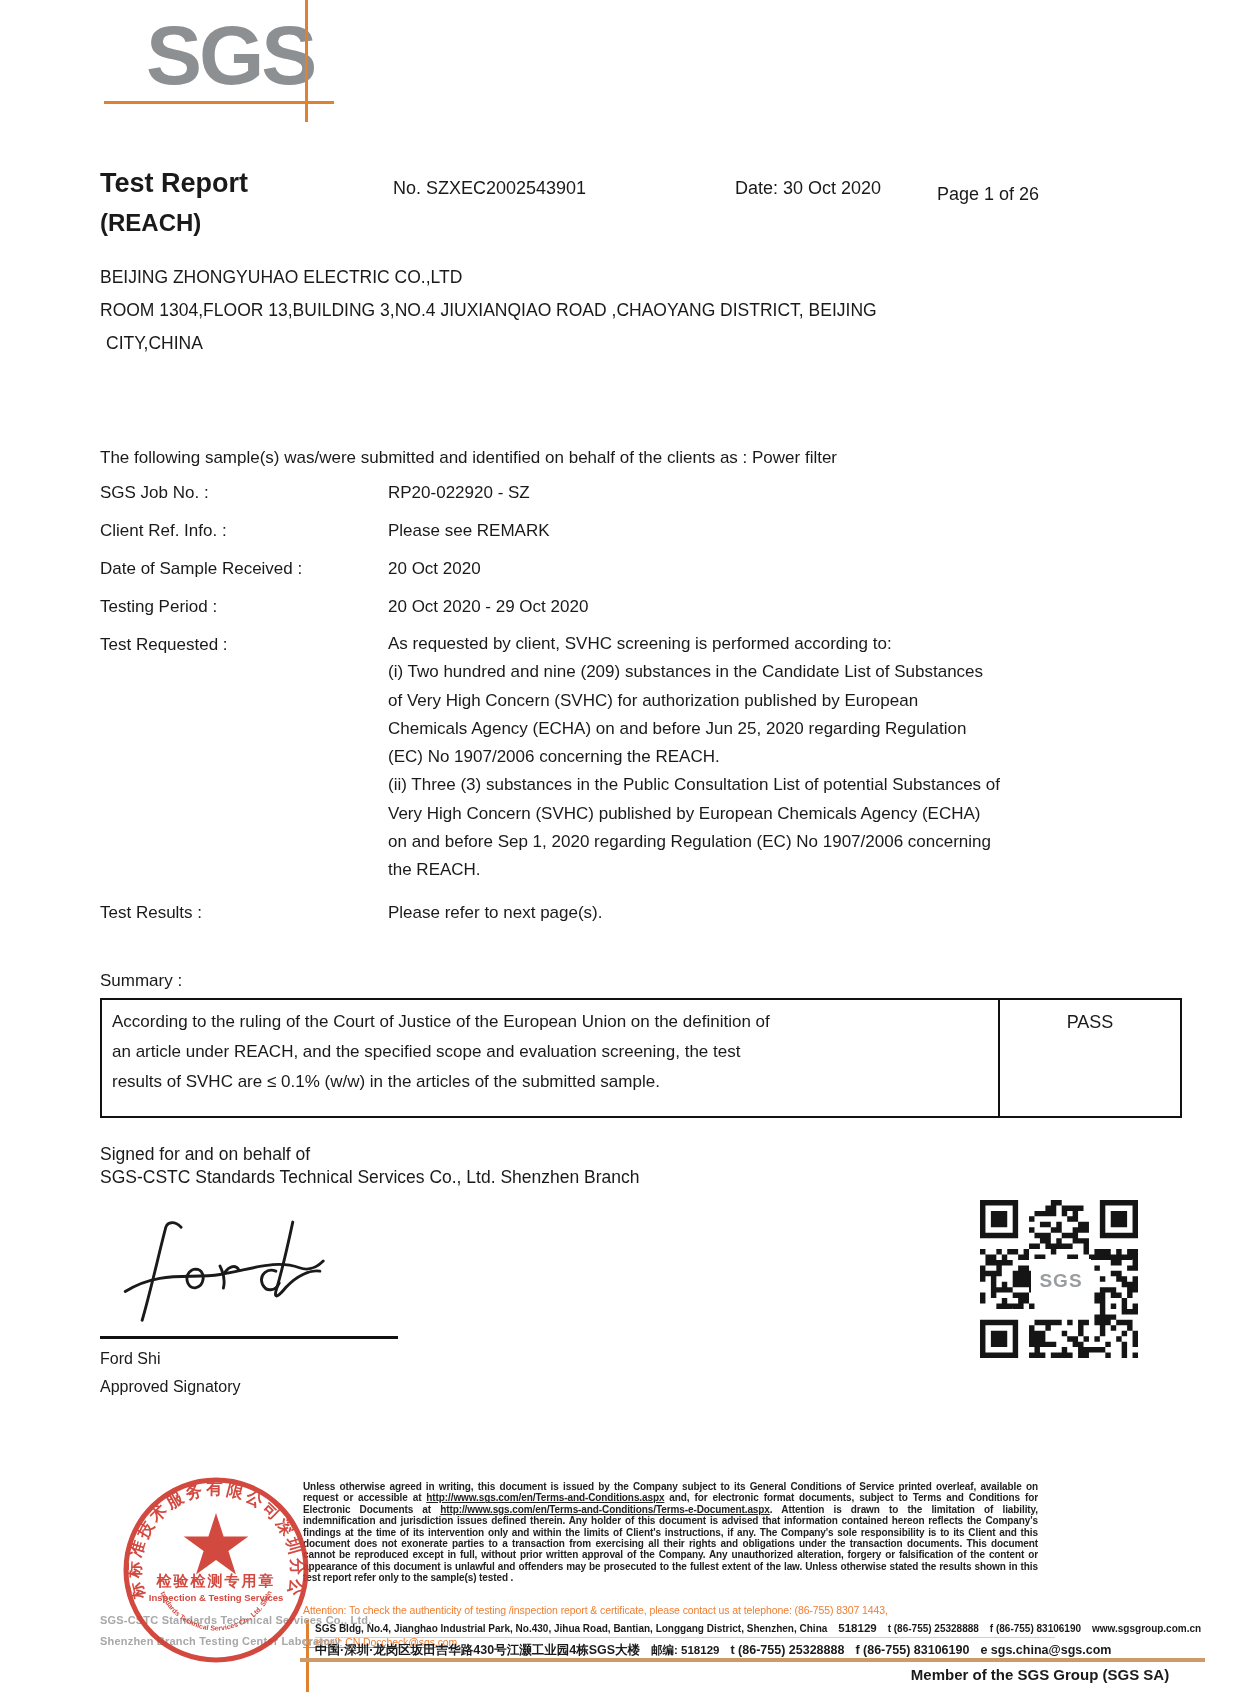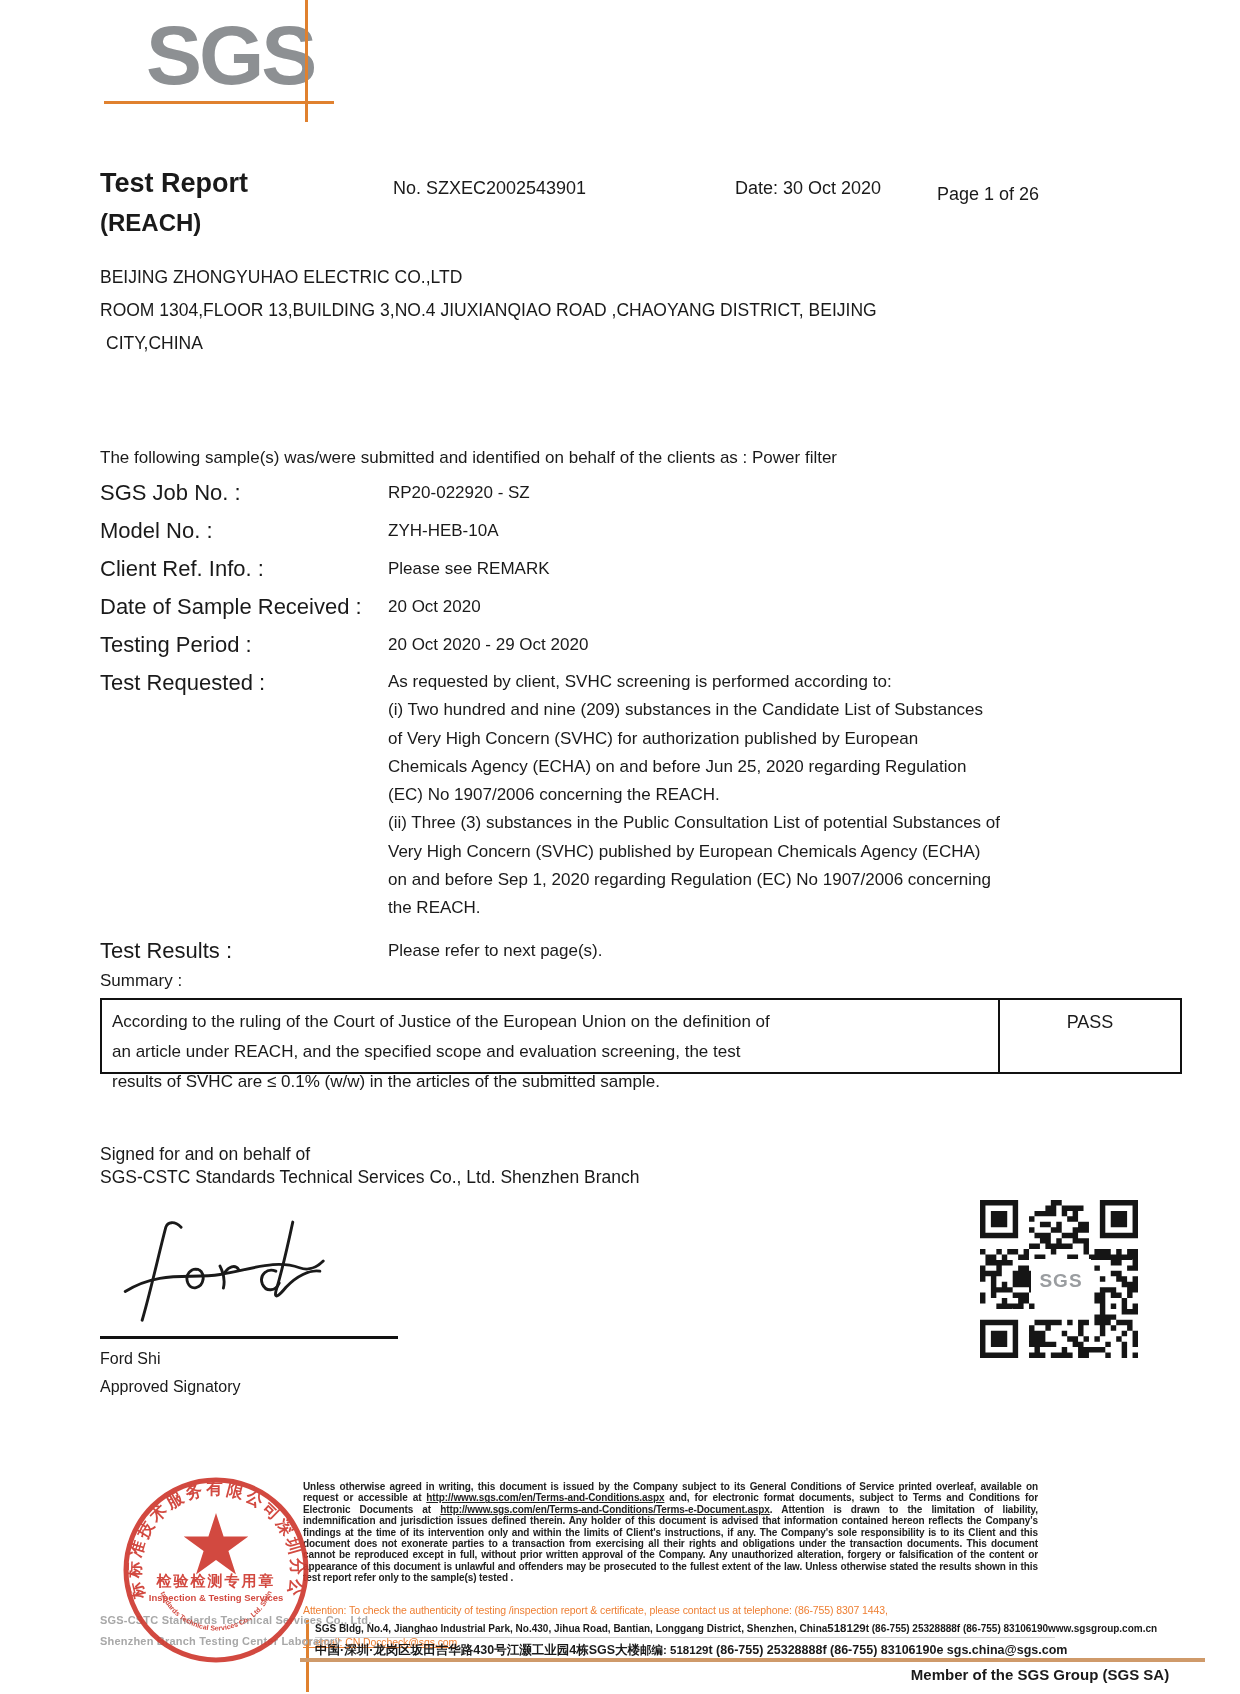--- a/index.html
+++ b/index.html
@@ -16,40 +16,40 @@
   .logo-text{font-weight:bold;font-size:84px;line-height:98px;letter-spacing:-3px;color:var(--logo-gray);}
   .hline{background:var(--orange);}
   .vline{background:var(--orange);}
   .title{font-size:27px;font-weight:bold;}
   .subtitle{font-size:24px;font-weight:bold;}
   .hmeta{font-size:18px;}
   .client{font-size:17.5px;line-height:33px;}
   .client .indent{padding-left:6px;}
   .intro{font-size:17px;margin-bottom:14px;}
   .frow{display:flex;margin-bottom:17px;}
-  .frow .lbl{width:288px;flex:none;font-size:22px;line-height:21px;}
+  .frow .lbl{width:288px;flex:none;font-size:17px;line-height:21px;}
   .frow .val{font-size:17px;line-height:21px;}
   .frow .val.prewrap{white-space:pre;line-height:28.3px;margin-top:-4px;}
   .sum-label{font-size:17px;margin-bottom:7px;}
-  .sum-box{display:flex;width:1082px;height:76px;border:2px solid #111;}
+  .sum-box{display:flex;width:1082px;height:120px;border:2px solid #111;}
   .sum-left{width:898px;flex:none;border-right:2px solid #111;padding:7px 12px 0 10px;font-size:17px;line-height:30px;white-space:pre;}
   .sum-right{flex:1;display:flex;justify-content:center;padding-top:12px;font-size:18px;}
   .signed{font-size:17.5px;line-height:23px;}
   .sigline{background:#111;}
   .signer,.role{font-size:16px;}
   .qr-wrap{width:158px;height:158px;}
   .qr-label{position:absolute;left:51px;top:59px;width:60px;height:44px;background:#fff;display:flex;align-items:center;justify-content:center;font-weight:bold;font-size:19px;color:#9a9da0;letter-spacing:1px;}
   .backdrop{font-size:11px;font-weight:bold;color:#a8a8a8;letter-spacing:.2px;z-index:1;}
   .stamp{z-index:2;opacity:.92;}
   .legal{width:735px;font-size:10px;font-weight:bold;line-height:11.4px;text-align:justify;color:#222;letter-spacing:-.1px;}
   .legal .u{text-decoration:underline;}
   .attn{font-size:10.5px;font-weight:normal;color:var(--attn);line-height:12.5px;margin-top:20px;}
   .attn .u{text-decoration:underline;}
   .addr{width:740px;}
-  .addr-row{display:flex;align-items:baseline;white-space:nowrap;}
+  .addr-row{display:flex;align-items:baseline;gap:11px;white-space:nowrap;}
   .addr-row.en{font-size:10px;font-weight:bold;padding-bottom:3px;border-bottom:1px solid #cfcfcf;}
   .addr-row.cn{font-size:12.5px;font-weight:bold;padding-top:4px;}
   .addr-row .postal{font-size:11.5px;}
   .member{width:400px;text-align:center;font-size:15px;font-weight:bold;}
   svg text{font-family:"Liberation Sans",sans-serif;}
 </style>
 </head>
 <body>
 
 <div class="page">
@@ -68,24 +68,20 @@
     <div>BEIJING ZHONGYUHAO ELECTRIC CO.,LTD</div>
     <div>ROOM 1304,FLOOR 13,BUILDING 3,NO.4 JIUXIANQIAO ROAD ,CHAOYANG DISTRICT, BEIJING</div>
     <div class="indent">CITY,CHINA</div>
   </div>
 
   <div class="abs" style="left:100px;top:448px;width:1010px;">
     <div class="intro">The following sample(s) was/were submitted and identified on behalf of the clients as : Power filter</div>
     <div class="frow">
       <div class="lbl">SGS Job No. :</div>
       <div class="val">RP20-022920 - SZ</div>
-    </div>
-    <div class="frow">
-      <div class="lbl">Model No. :</div>
-      <div class="val">ZYH-HEB-10A</div>
     </div>
     <div class="frow">
       <div class="lbl">Client Ref. Info. :</div>
       <div class="val">Please see REMARK</div>
     </div>
     <div class="frow">
       <div class="lbl">Date of Sample Received :</div>
       <div class="val">20 Oct 2020</div>
     </div>
     <div class="frow">

